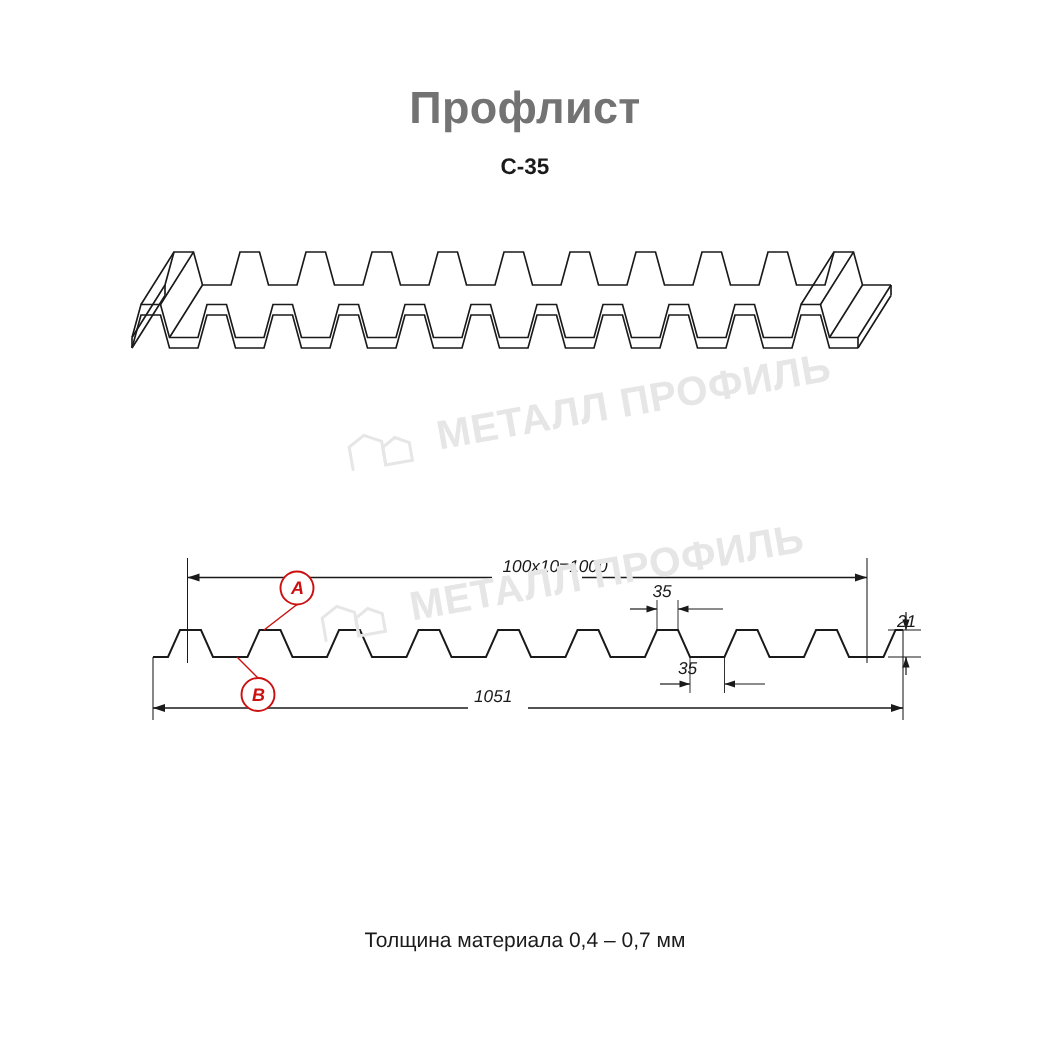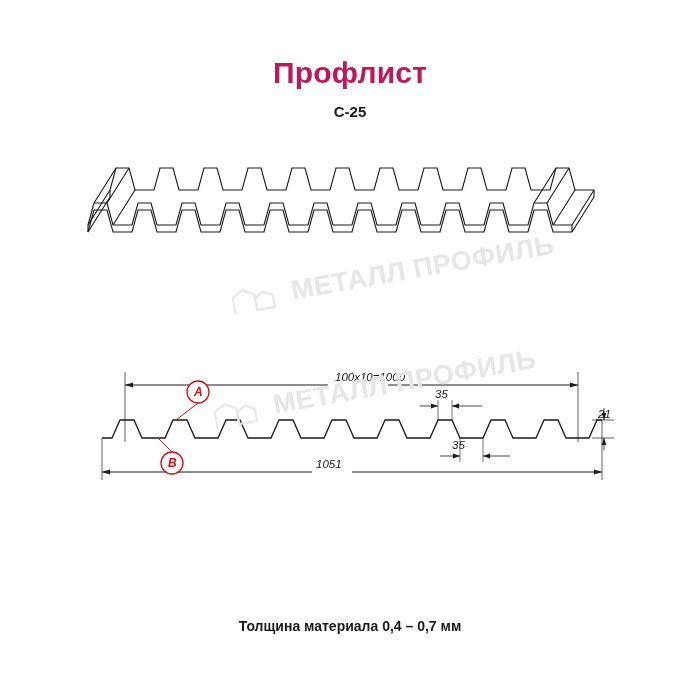--- a/index.html
+++ b/index.html
@@ -25,21 +25,21 @@
     position: absolute;
     top: 56px;
     left: 0;
     width: 700px;
     text-align: center;
   }
   .product-title {
     font-size: 30px;
     font-weight: bold;
     letter-spacing: 0.2px;
-    color: #be185d;
+    color: #737373;
     line-height: 1.1;
     text-align: center;
   }
   .product-model {
     margin-top: 14px;
     font-size: 15px;
     font-weight: bold;
     color: #1a1a1a;
   }
   .iso-view {
@@ -57,21 +57,21 @@
     height: 150px;
     font-style: italic;
   }
   .footer-note {
     position: absolute;
     top: 618px;
     left: 0;
     width: 700px;
     text-align: center;
     font-size: 14px;
-    font-weight: bold;
+    font-weight: normal;
     color: #1a1a1a;
   }
   .watermark {
     position: absolute;
     pointer-events: none;
     user-select: none;
     color: #e6e6e6;
     font-size: 27px;
     font-weight: bold;
     letter-spacing: 0.5px;
@@ -105,21 +105,21 @@
     font-family: "Liberation Sans", sans-serif;
   }
 </style>
 </head>
 <body>
 
 <div class="page">
 
   <div class="title-block">
     <div class="product-title">Профлист</div>
-    <div class="product-model">С-25</div>
+    <div class="product-model">С-35</div>
   </div>
 
   <div class="iso-view">
     <svg width="540" height="130" viewBox="0 0 540 130" fill="none" stroke="#1a1a1a" stroke-width="1.1" stroke-linejoin="miter">
 
       <path d="M30 40 L36 18 L49 18 L55 40 L74 40 L80 18 L93 18 L99 40 L118 40 L124 18 L137 18 L143 40 L162 40 L168 18 L181 18 L187 40 L206 40 L212 18 L225 18 L231 40 L250 40 L256 18 L269 18 L275 40 L294 40 L300 18 L313 18 L319 40 L338 40 L344 18 L357 18 L363 40 L382 40 L388 18 L401 18 L407 40 L426 40 L432 18 L445 18 L451 40 L470 40 L476 18 L489 18 L495 40 L514 40"></path>
 
       <path d="M8 75 L14 53 L27 53 L33 75 L52 75 L58 53 L71 53 L77 75 L96 75 L102 53 L115 53 L121 75 L140 75 L146 53 L159 53 L165 75 L184 75 L190 53 L203 53 L209 75 L228 75 L234 53 L247 53 L253 75 L272 75 L278 53 L291 53 L297 75 L316 75 L322 53 L335 53 L341 75 L360 75 L366 53 L379 53 L385 75 L404 75 L410 53 L423 53 L429 75 L448 75 L454 53 L467 53 L473 75 L492 75"></path>
 
       <path d="M8 82 L14 60 L27 60 L33 82 L52 82 L58 60 L71 60 L77 82 L96 82 L102 60 L115 60 L121 82 L140 82 L146 60 L159 60 L165 82 L184 82 L190 60 L203 60 L209 82 L228 82 L234 60 L247 60 L253 82 L272 82 L278 60 L291 60 L297 82 L316 82 L322 60 L335 60 L341 82 L360 82 L366 60 L379 60 L385 82 L404 82 L410 60 L423 60 L429 82 L448 82 L454 60 L467 60 L473 82 L492 82"></path>

